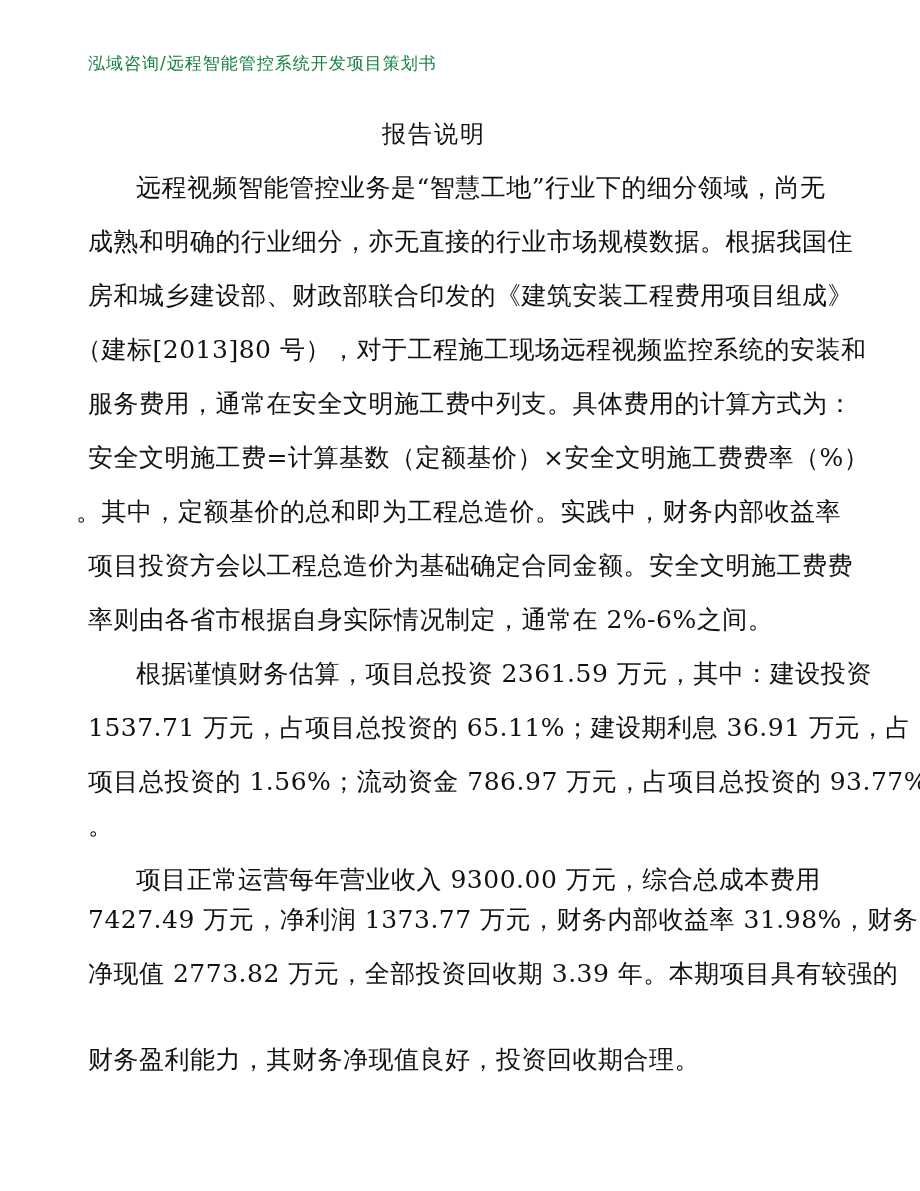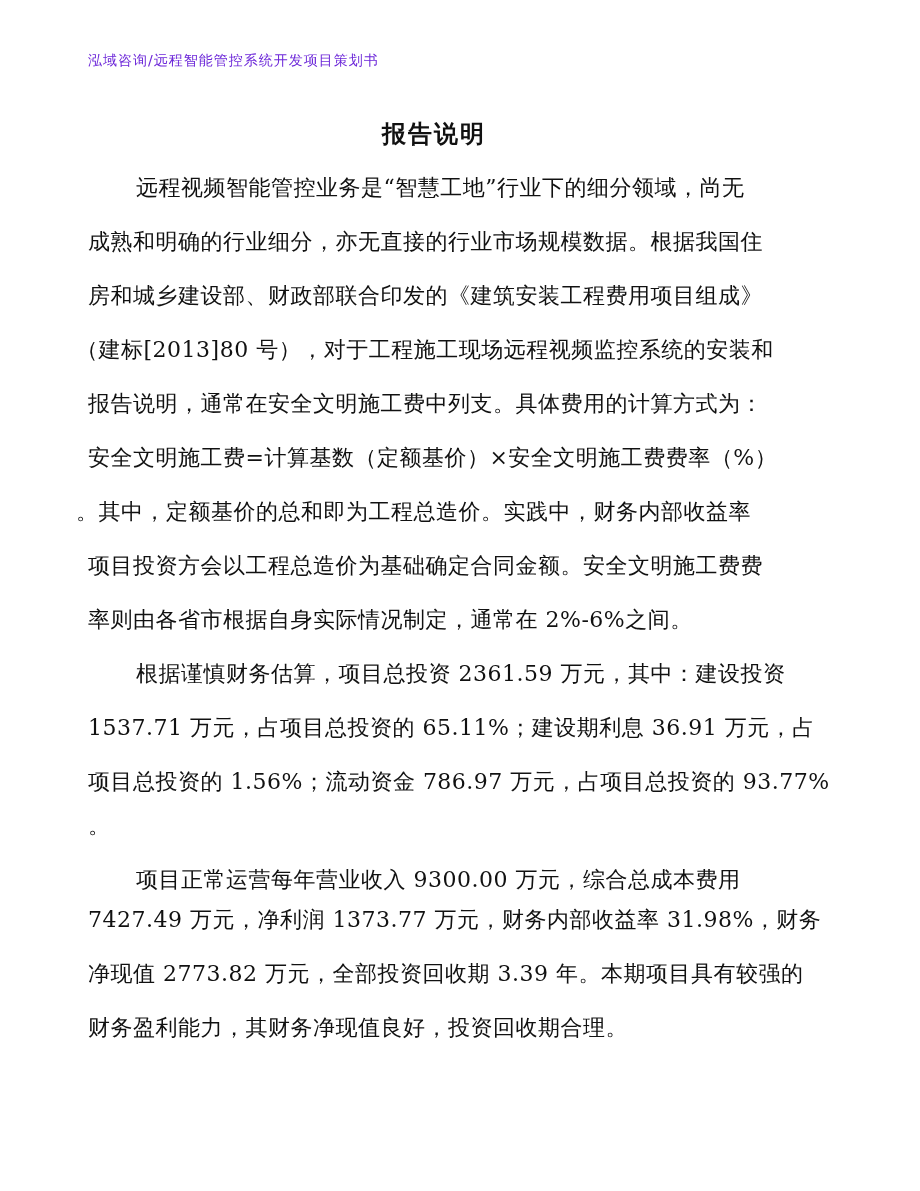--- a/index.html
+++ b/index.html
@@ -1,47 +1,47 @@
 <!DOCTYPE html>
 <html><head>
 <meta charset="utf-8">
 <style>
   html, body { margin: 0; padding: 0; background: #ffffff; }
   body { width: 920px; height: 1191px; position: relative; overflow: hidden;
          font-family: "DejaVu Serif", "Liberation Serif", serif; color: #111; }
-  .header { position: absolute; left: 88px; top: 52px; font-size: 14px; color: #6d28d9;
+  .header { position: absolute; left: 88px; top: 52px; font-size: 17px; color: #15803d;
             font-family: "DejaVu Sans", "Liberation Sans", sans-serif; letter-spacing: 1px; }
   .title { position: absolute; left: 0; width: 868px; top: 118px; text-align: center;
-           font-size: 24px; font-weight: bold; font-family: "DejaVu Sans", sans-serif; letter-spacing: 2px; }
-  .line { position: absolute; left: 88px; width: 740px; font-size: 22px; white-space: nowrap;
+           font-size: 24px; font-weight: normal; font-family: "DejaVu Sans", sans-serif; letter-spacing: 2px; }
+  .line { position: absolute; left: 88px; width: 740px; font-size: 25px; white-space: nowrap;
           line-height: 40px; letter-spacing: 0.5px; }
 </style>
 </head>
 <body>
 
 <div class="header">泓域咨询/远程智能管控系统开发项目策划书</div>
 <div class="title">报告说明</div>
 
 <div>
   <div class="line" style="top:168px;left:136px">远程视频智能管控业务是“智慧工地”行业下的细分领域，尚无</div>
   <div class="line" style="top:222px">成熟和明确的行业细分，亦无直接的行业市场规模数据。根据我国住</div>
   <div class="line" style="top:276px">房和城乡建设部、财政部联合印发的《建筑安装工程费用项目组成》</div>
   <div class="line" style="top:330px;left:76px">（建标[2013]80 号），对于工程施工现场远程视频监控系统的安装和</div>
-  <div class="line" style="top:384px">报告说明，通常在安全文明施工费中列支。具体费用的计算方式为：</div>
+  <div class="line" style="top:384px">服务费用，通常在安全文明施工费中列支。具体费用的计算方式为：</div>
   <div class="line" style="top:438px">安全文明施工费=计算基数（定额基价）×安全文明施工费费率（%）</div>
   <div class="line" style="top:492px;left:76px">。其中，定额基价的总和即为工程总造价。实践中，财务内部收益率</div>
   <div class="line" style="top:546px">项目投资方会以工程总造价为基础确定合同金额。安全文明施工费费</div>
   <div class="line" style="top:600px">率则由各省市根据自身实际情况制定，通常在 2%-6%之间。</div>
 </div>
 
 <div>
   <div class="line" style="top:654px;left:136px">根据谨慎财务估算，项目总投资 2361.59 万元，其中：建设投资</div>
   <div class="line" style="top:708px">1537.71 万元，占项目总投资的 65.11%；建设期利息 36.91 万元，占</div>
   <div class="line" style="top:762px">项目总投资的 1.56%；流动资金 786.97 万元，占项目总投资的 93.77%</div>
   <div class="line" style="top:806px">。</div>
 </div>
 
 <div>
   <div class="line" style="top:860px;left:136px">项目正常运营每年营业收入 9300.00 万元，综合总成本费用</div>
   <div class="line" style="top:900px">7427.49 万元，净利润 1373.77 万元，财务内部收益率 31.98%，财务</div>
   <div class="line" style="top:954px">净现值 2773.82 万元，全部投资回收期 3.39 年。本期项目具有较强的</div>
-  <div class="line" style="top:1008px">财务盈利能力，其财务净现值良好，投资回收期合理。</div>
+  <div class="line" style="top:1040px">财务盈利能力，其财务净现值良好，投资回收期合理。</div>
 </div>
 
 </body></html>

